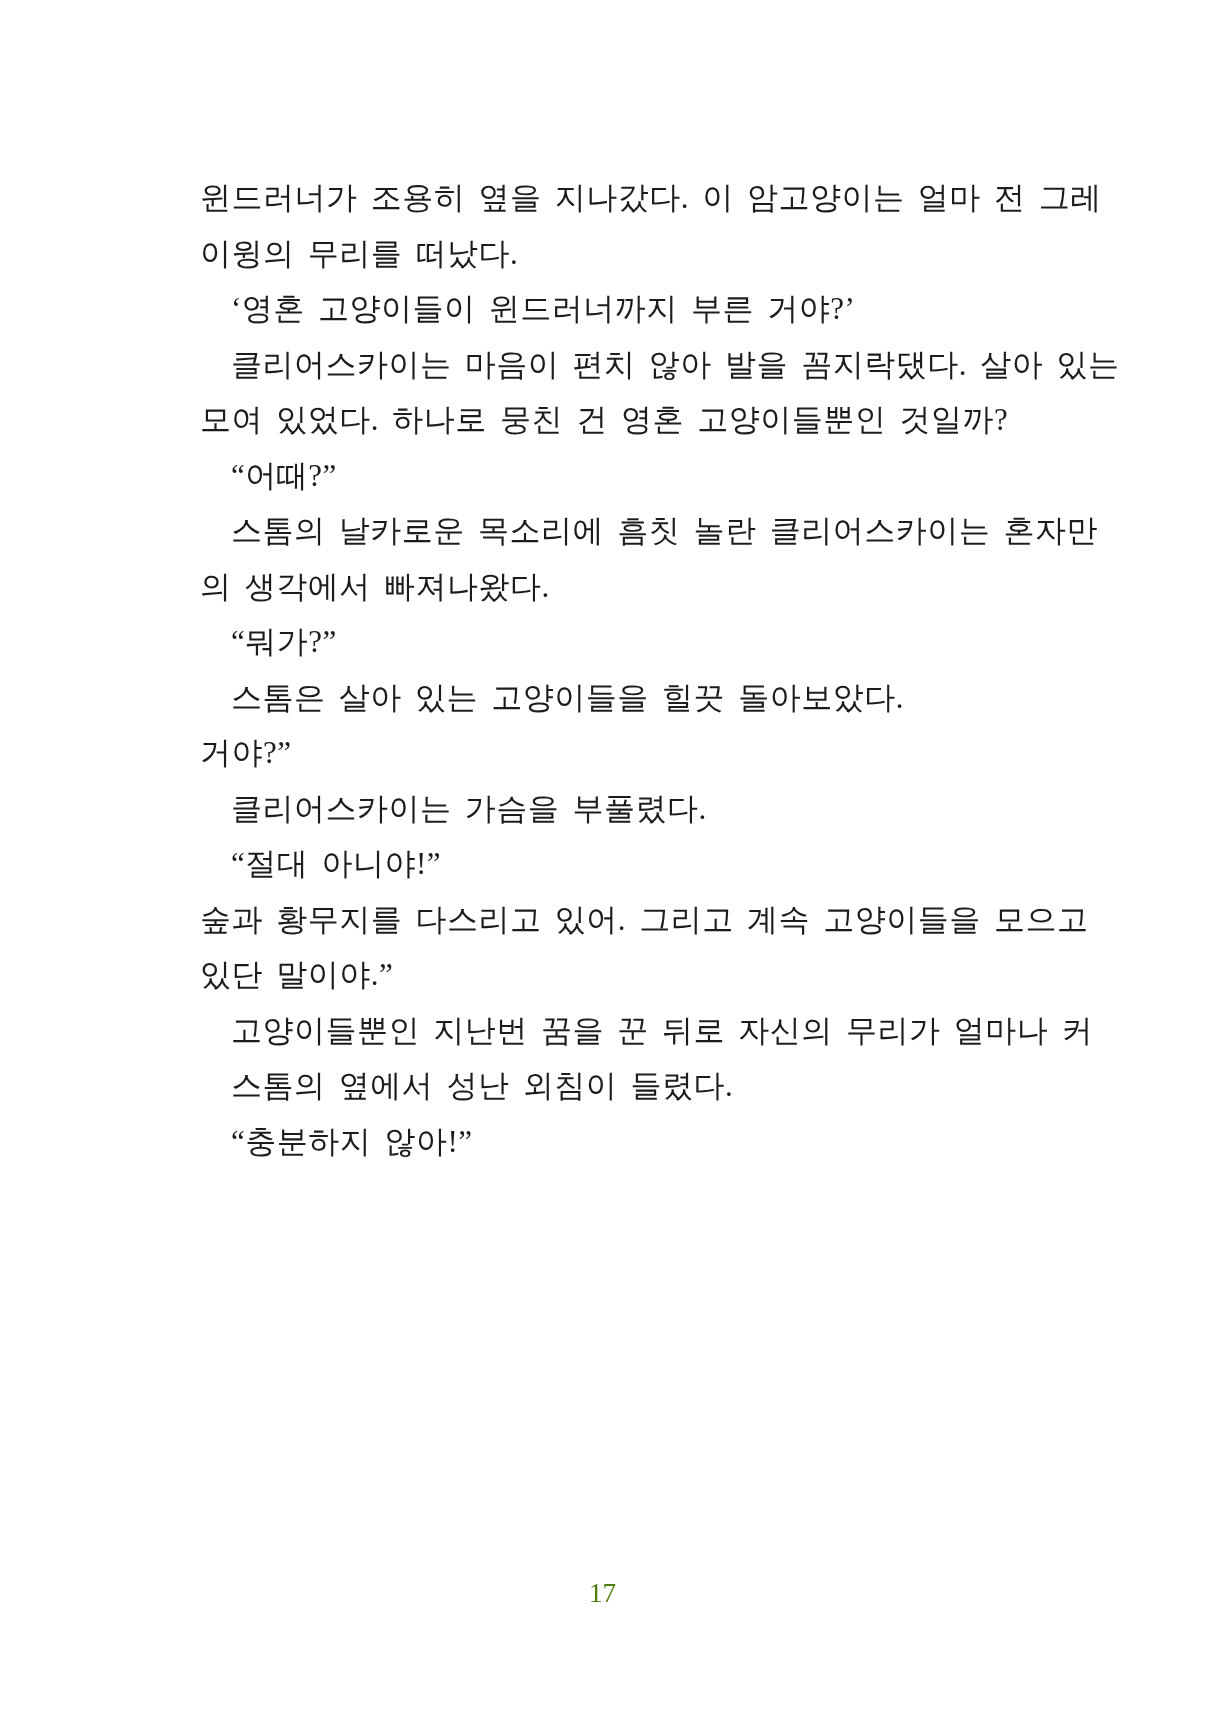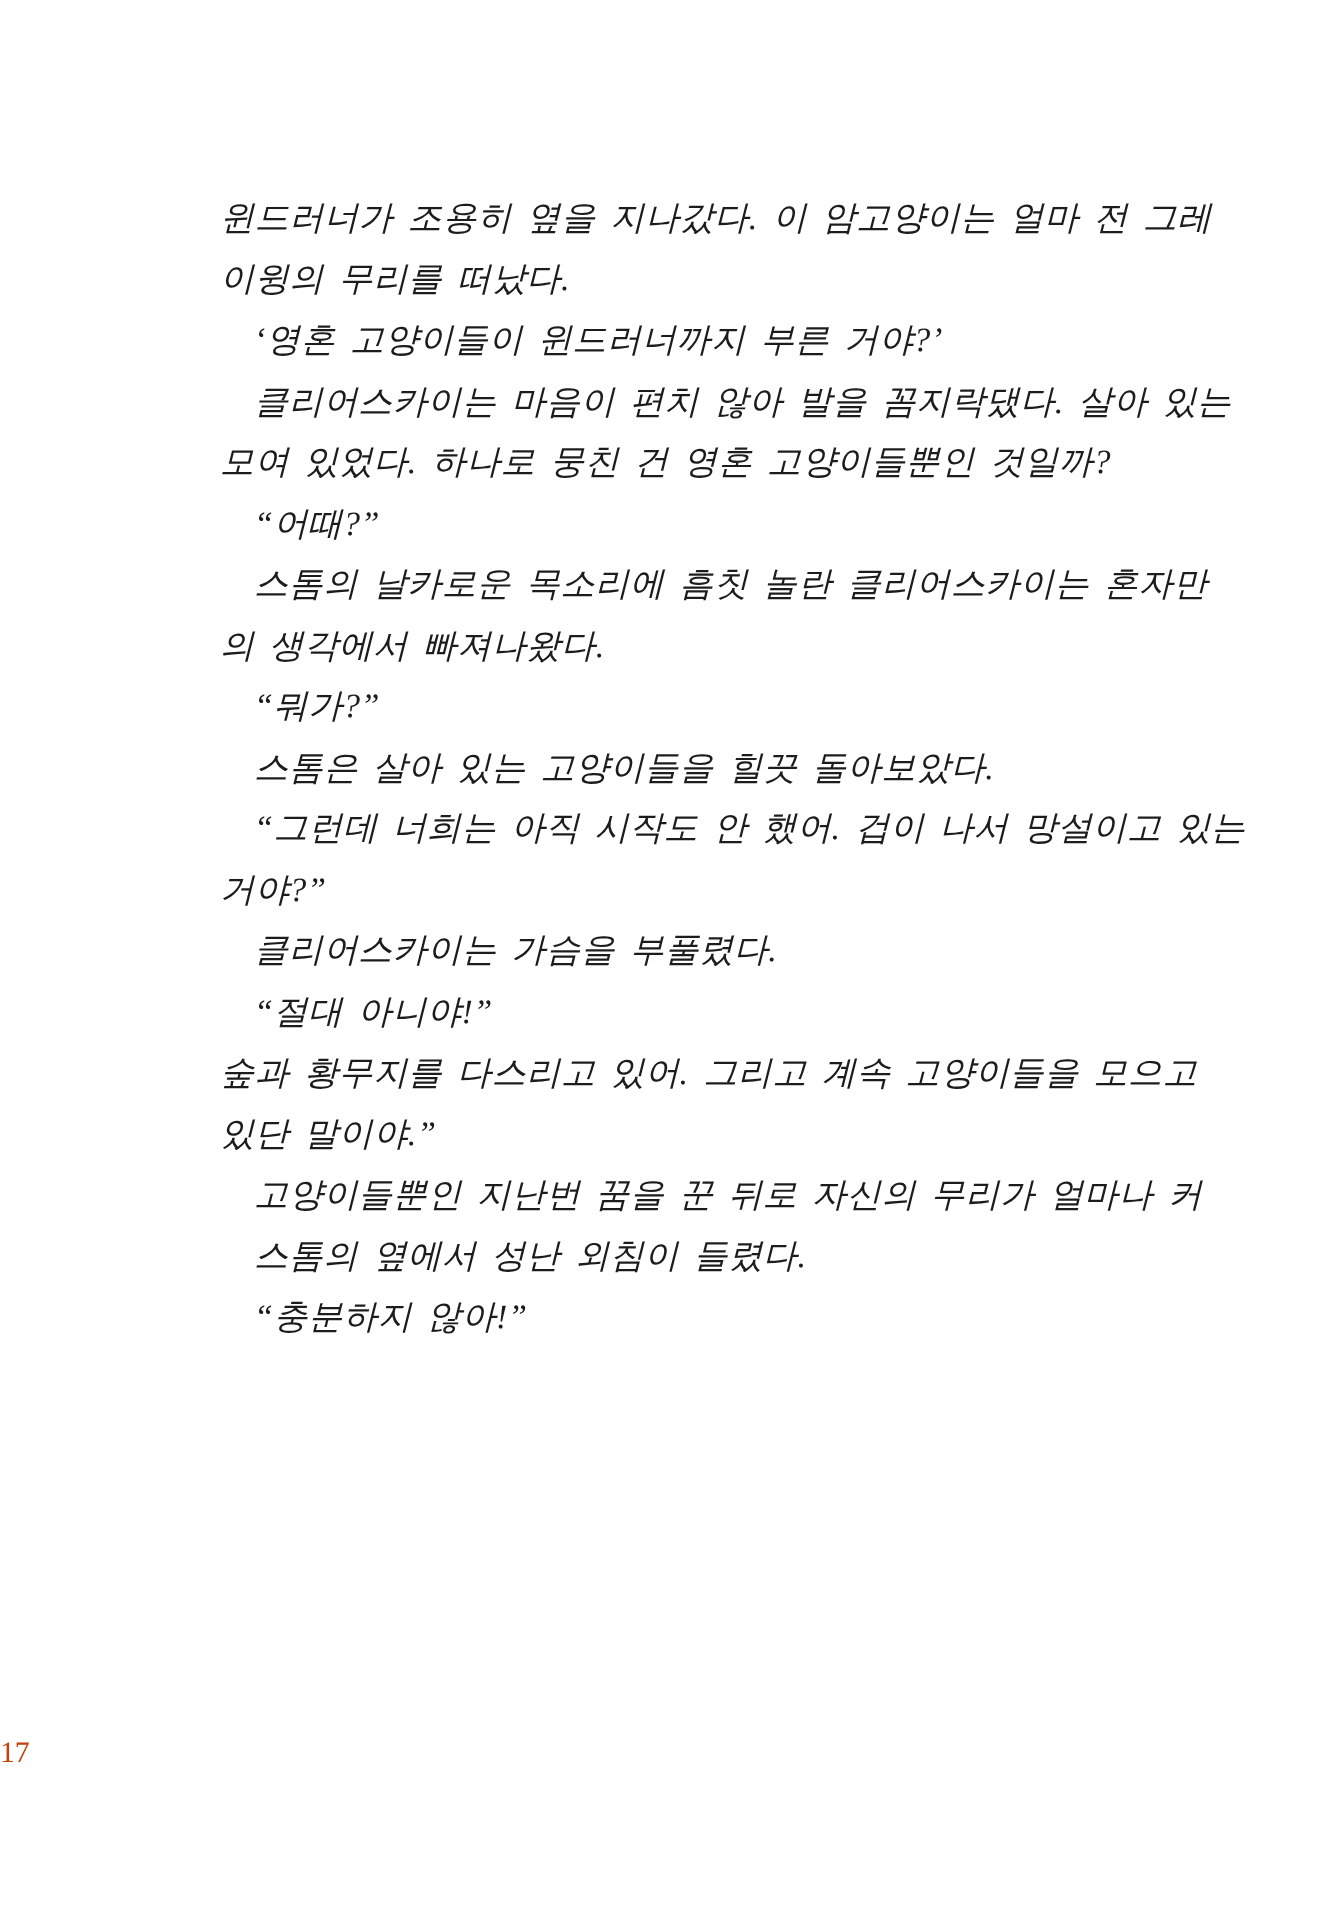--- a/index.html
+++ b/index.html
@@ -22,43 +22,42 @@
   }
   .text-block {
     position: absolute;
     left: 200px;
     top: 170px;
     width: 895px;
   }
   .paragraph {
     margin: 0;
     padding: 0;
-    font-style: italic;
   }
   .line {
     font-size: 31px;
     line-height: 55.5px;
     height: 55.5px;
     white-space: nowrap;
     letter-spacing: 0.5px;
     word-spacing: 5px;
     text-align: left;
   }
   .line.indent {
     text-indent: 31px;
   }
   .page-number {
     position: absolute;
     top: 1576px;
     left: 0;
     width: 1205px;
-    text-align: left;
+    text-align: center;
     font-size: 27px;
     line-height: 34px;
-    color: #c2410c;
+    color: #4d7c0f;
   }
 </style>
 </head>
 <body>
 
 <div class="page">
   <div class="text-block" id="text-block">
       <div class="paragraph">
         <div class="line">윈드러너가 조용히 옆을 지나갔다. 이 암고양이는 얼마 전 그레</div>
         <div class="line">이윙의 무리를 떠났다.</div>
@@ -77,21 +76,20 @@
         <div class="line indent">스톰의 날카로운 목소리에 흠칫 놀란 클리어스카이는 혼자만</div>
         <div class="line">의 생각에서 빠져나왔다.</div>
       </div>
       <div class="paragraph">
         <div class="line indent">“뭐가?”</div>
       </div>
       <div class="paragraph">
         <div class="line indent">스톰은 살아 있는 고양이들을 힐끗 돌아보았다.</div>
       </div>
       <div class="paragraph">
-        <div class="line indent">“그런데 너희는 아직 시작도 안 했어. 겁이 나서 망설이고 있는</div>
         <div class="line">거야?”</div>
       </div>
       <div class="paragraph">
         <div class="line indent">클리어스카이는 가슴을 부풀렸다.</div>
       </div>
       <div class="paragraph">
         <div class="line indent">“절대 아니야!”</div>
       </div>
       <div class="paragraph">
         <div class="line">숲과 황무지를 다스리고 있어. 그리고 계속 고양이들을 모으고</div>

